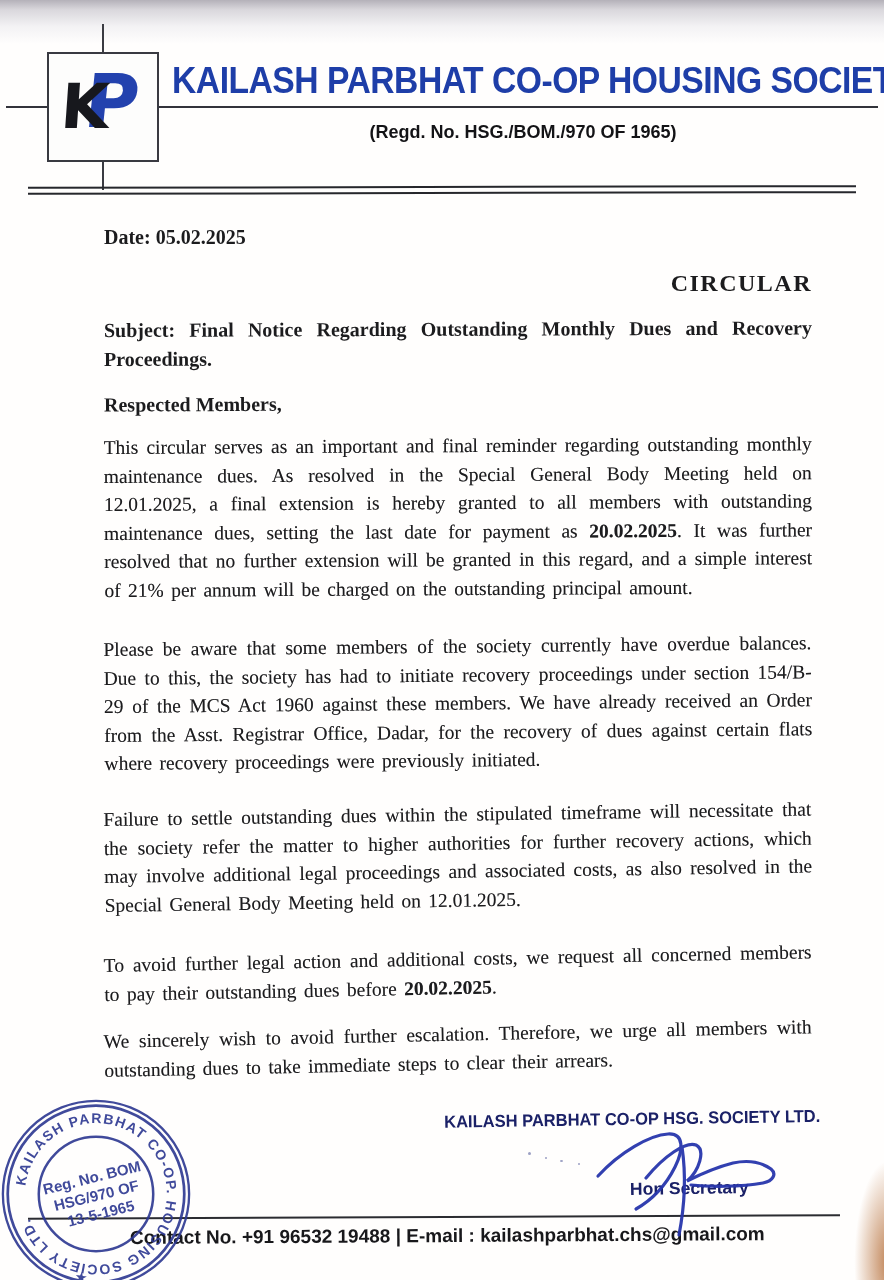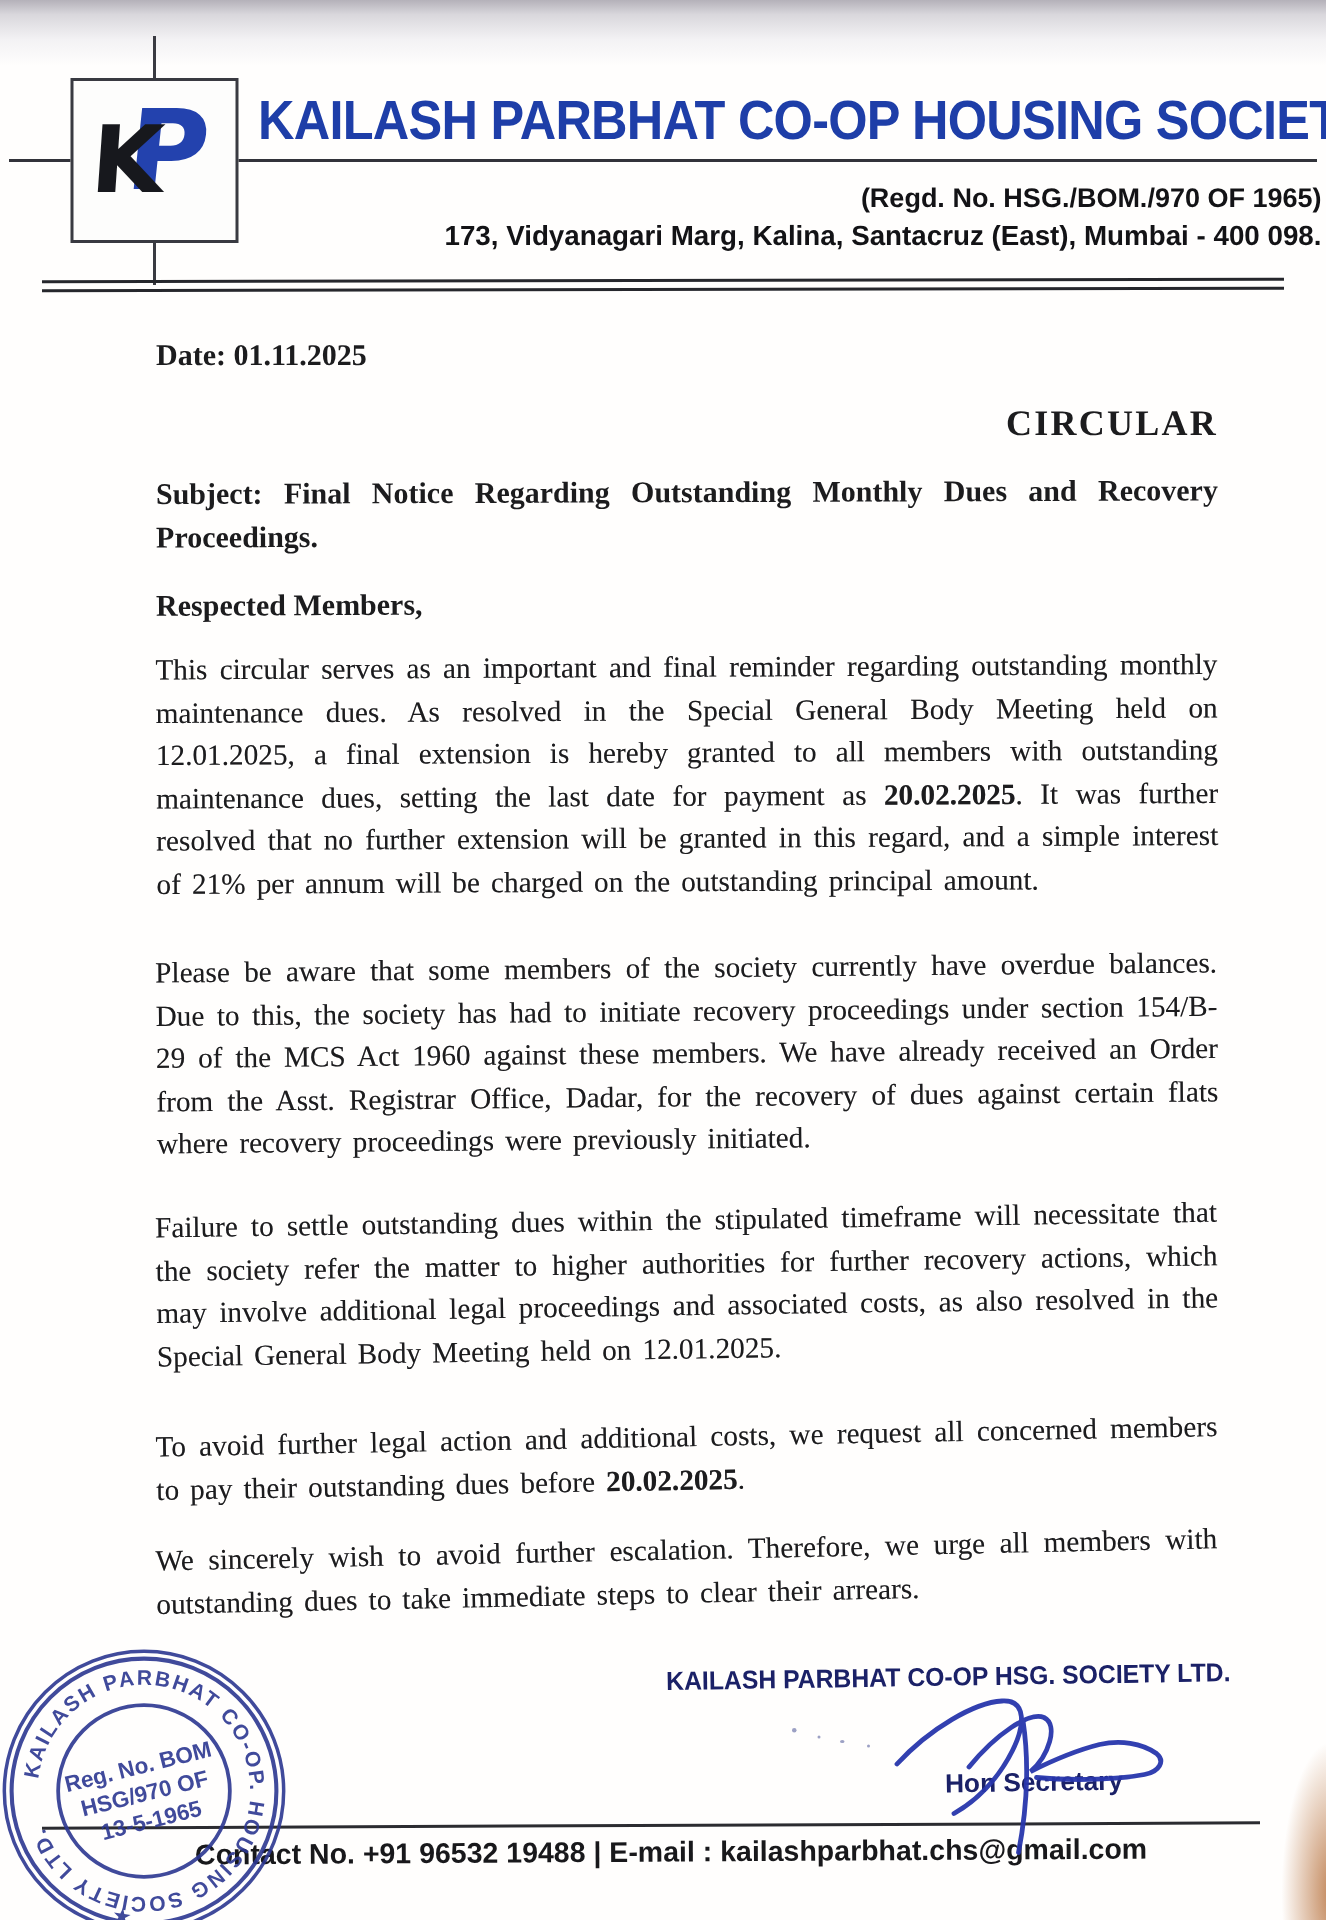--- a/index.html
+++ b/index.html
@@ -22,21 +22,21 @@
   .kp { position:relative; width:100%; height:100%;
     font-family:"DejaVu Sans", sans-serif; font-weight:bold; }
   .kp-p { position:absolute; left:36px; top:4px; font-size:74px; color:#2342ae;
     transform:skewX(-6deg); z-index:1; }
   .kp-k { position:absolute; left:12px; top:16px; font-size:62px; color:#17181d;
     transform:skewX(-4deg); z-index:2; }
   .org-title { position:absolute; left:172px; top:60px; white-space:nowrap;
     font-family:"Liberation Sans", sans-serif; font-weight:bold; font-size:34px;
     letter-spacing:-0.5px; color:var(--title_blue,#1e3ea8);
     transform:scaleX(0.99) scaleY(1.08); transform-origin:left top; }
-  .head-center { position:absolute; left:165px; top:120px; width:716px; text-align:right;
+  .head-center { position:absolute; left:165px; top:120px; width:716px; text-align:center;
     font-family:"Liberation Sans", sans-serif; font-weight:bold; color:#131316; }
   .regd-line { font-size:18px; line-height:24px; }
   .addr-line { font-size:18.5px; line-height:26px; }
   .double-rule { position:absolute; left:28px; top:186px; width:828px; height:8px;
     border-top:2.4px solid #26272c; border-bottom:2.2px solid #26272c;
     box-sizing:border-box; transform:rotate(-0.12deg); }
 
   
   .body-block { position:absolute; left:104px; width:708px; }
   .date-line { top:226px; font-size:20px; font-weight:700; }
@@ -88,26 +88,25 @@
     <div class="kp">
       <span class="kp-p">P</span>
       <span class="kp-k">K</span>
     </div>
   </div>
 
   <div class="org-title">KAILASH PARBHAT CO-OP HOUSING SOCIETY LTD.</div>
 
   <div class="head-center">
     <div class="regd-line">(Regd. No. HSG./BOM./970 OF 1965)</div>
-    <div class="addr-line">173, Vidyanagari Marg, Kalina, Santacruz (East), Mumbai - 400 098.</div>
   </div>
 
   <div class="double-rule"></div>
 
-  <div class="body-block date-line">Date: 01.11.2025</div>
+  <div class="body-block date-line">Date: 05.02.2025</div>
 
   <div class="body-block circular-heading">CIRCULAR</div>
 
   <div class="body-block subject">Subject: Final Notice Regarding Outstanding Monthly Dues and Recovery Proceedings.</div>
 
   <div class="body-block salutation">Respected Members,</div>
 
   <div class="body-block para p1"><span>This circular serves as an important and final reminder regarding outstanding monthly maintenance dues. As resolved in the Special General Body Meeting held on 12.01.2025, a final extension is hereby granted to all members with outstanding maintenance dues, setting the last date for payment as </span><span class="b">20.02.2025</span><span>. It was further resolved that no further extension will be granted in this regard, and a simple interest of 21% per annum will be charged on the outstanding principal amount.</span></div>
 
   <div class="body-block para p2"><span>Please be aware that some members of the society currently have overdue balances. Due to this, the society has had to initiate recovery proceedings under section 154/B-29 of the MCS Act 1960 against these members. We have already received an Order from the Asst. Registrar Office, Dadar, for the recovery of dues against certain flats where recovery proceedings were previously initiated.</span></div>

